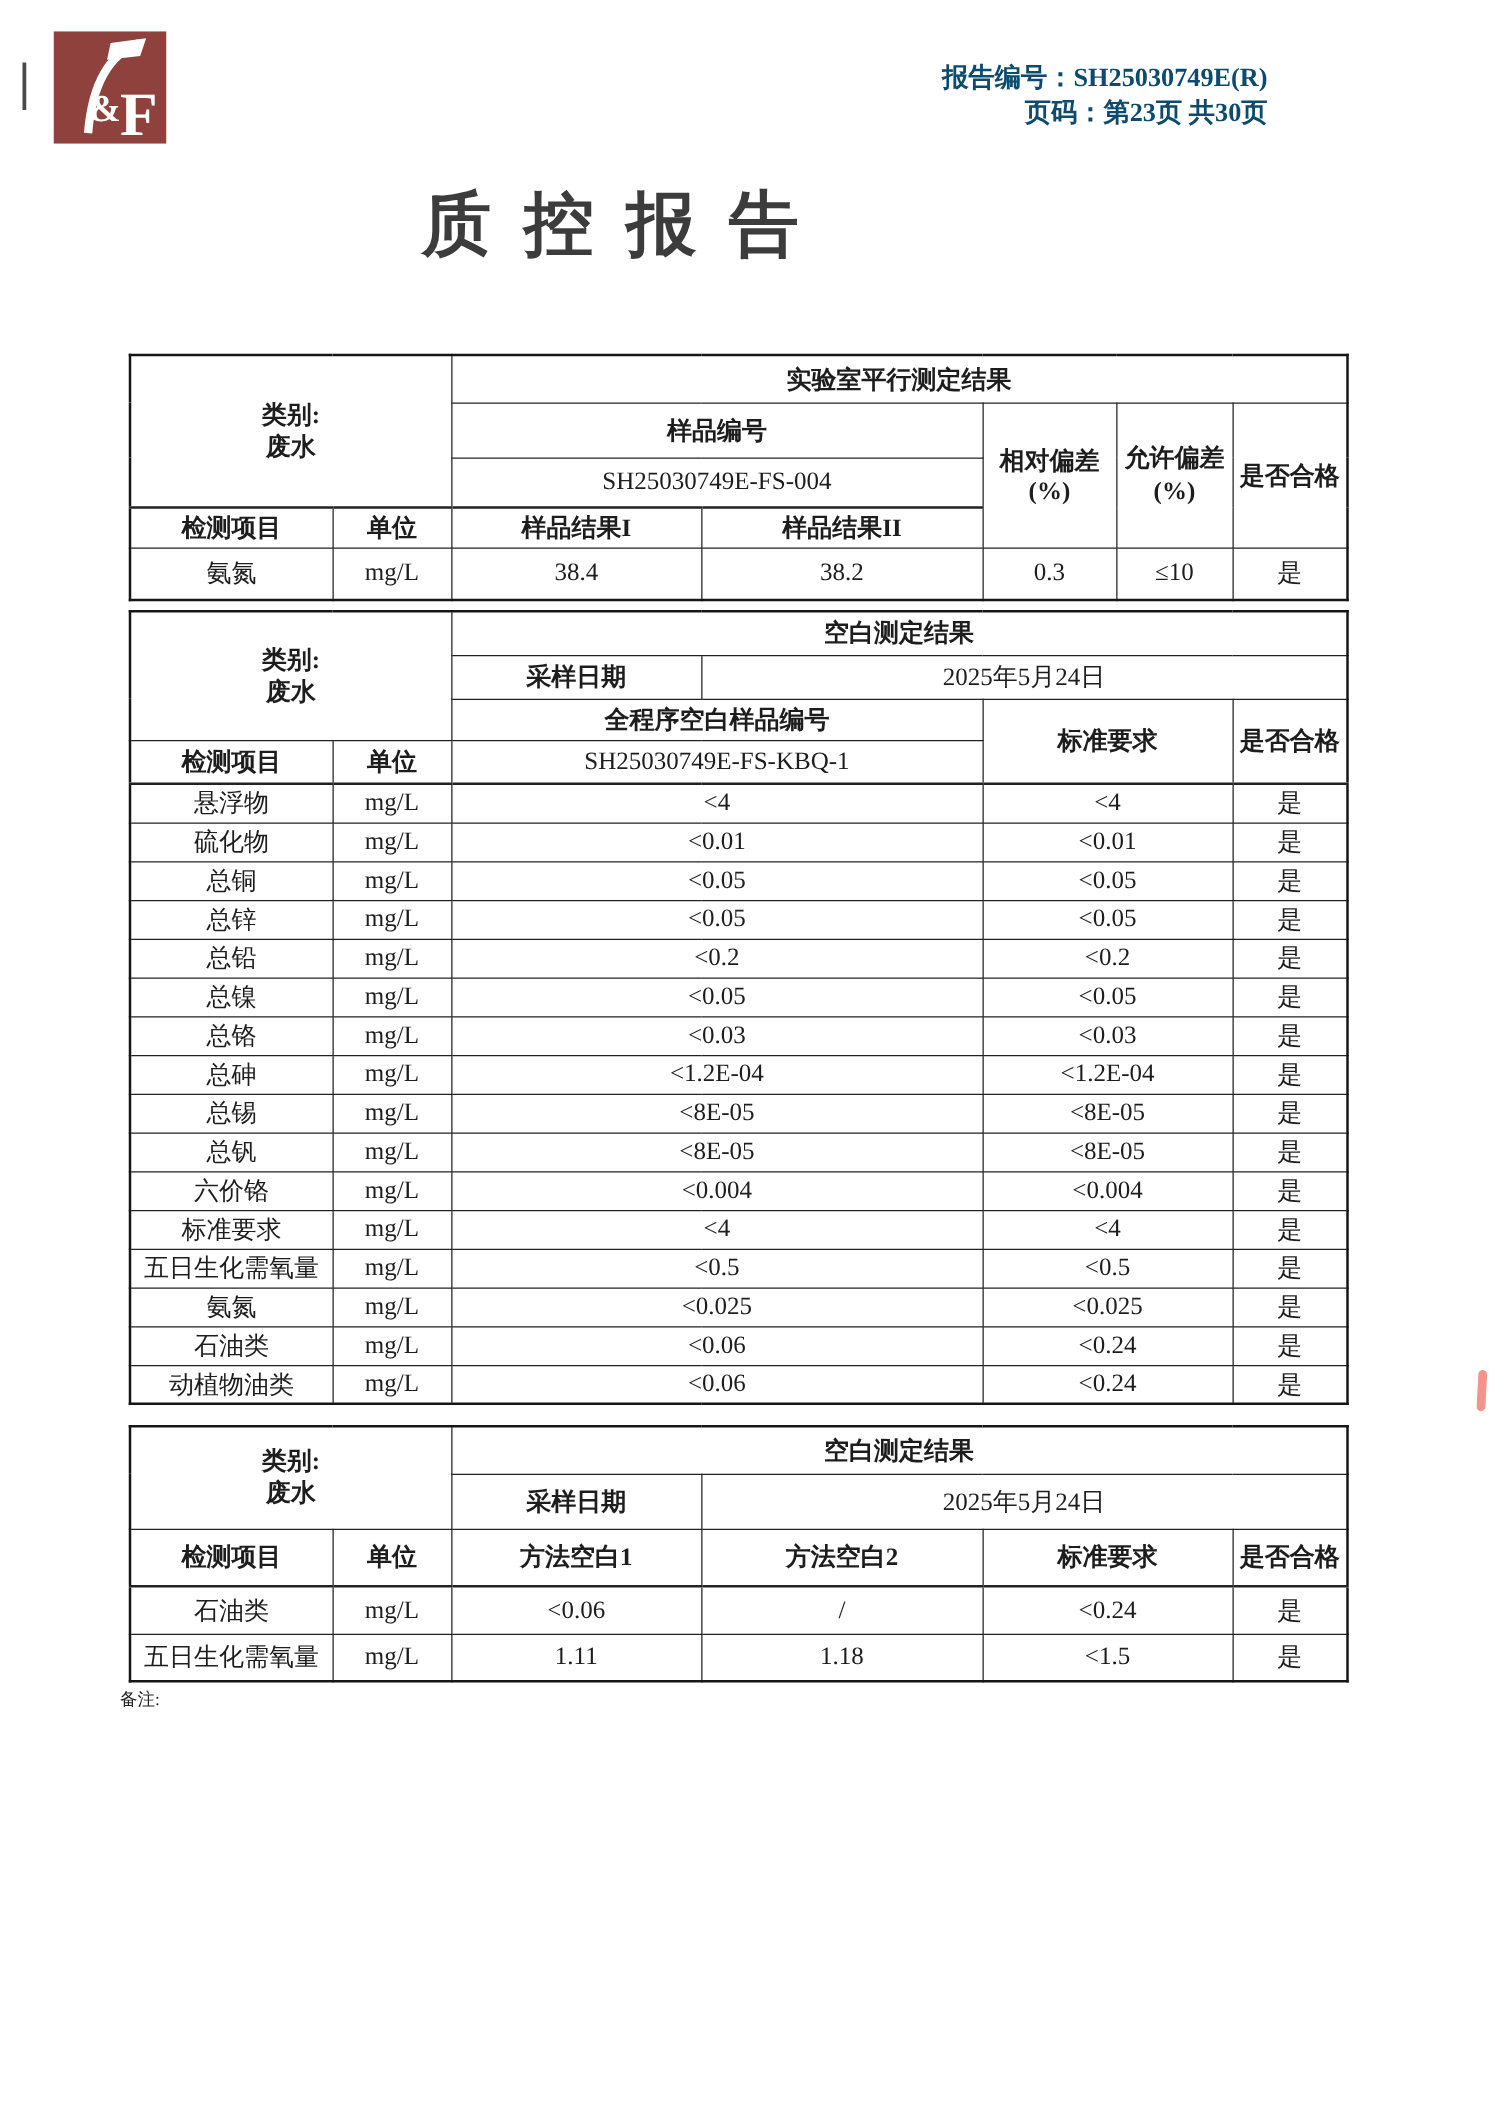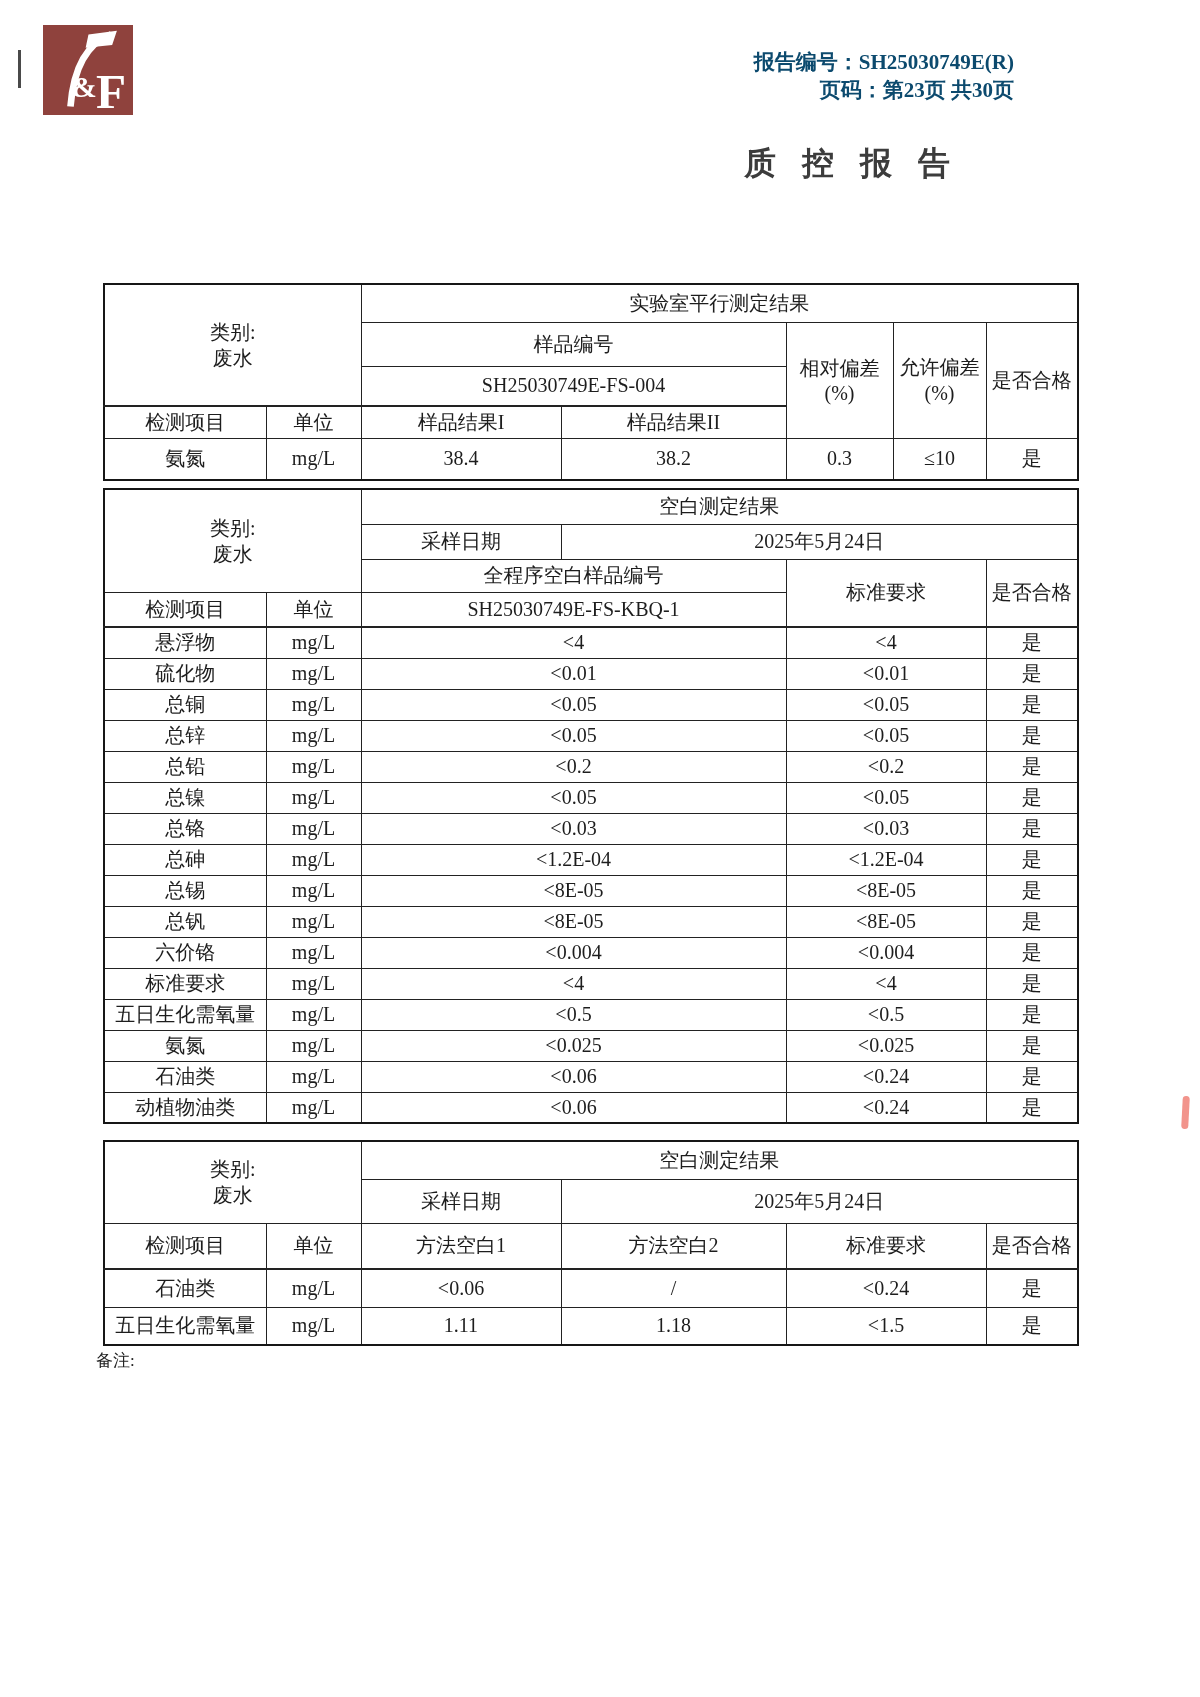--- a/index.html
+++ b/index.html
@@ -7,34 +7,34 @@
     position:relative; width:1200px; height:1697px; margin:0 auto;
     background:#ffffff; overflow:hidden;
     font-family:"Liberation Serif","DejaVu Serif",serif; color:#1f1f1f;
   }
   .artifact-left { position:absolute; left:18px; top:50px; width:3px; height:38px; background:#4a4a4a; }
   .edge-mark { position:absolute; left:1182px; top:1096px; width:7px; height:33px;
     background:#f2948c; border-radius:4px; transform:rotate(3deg); }
   .logo { position:absolute; left:42px; top:25px; width:92px; height:90px; }
   .meta { position:absolute; top:48px; right:186px; text-align:right;
     font-size:21px; font-weight:bold; line-height:28px; color:#0c4a6e; }
-  .title { position:absolute; top:142px; left:0; width:976px; margin:0; text-align:right;
-    font-size:32px; font-weight:bold; letter-spacing:26px; text-indent:26px; color:#3c3c3c; }
+  .title { position:absolute; top:142px; left:0; width:976px; margin:0; text-align:center;
+    font-size:56px; font-weight:bold; letter-spacing:26px; text-indent:26px; color:#3c3c3c; }
   .doc-table { position:absolute; left:103px; border-collapse:collapse; table-layout:fixed;
     width:974px; }
   .doc-table td { border:1.5px solid #222; text-align:center; vertical-align:middle;
     font-size:20px; color:#1d1d1d; padding:0 3px; overflow:hidden; }
   .doc-table { border:2px solid #161616; }
-  .doc-table .hd { font-weight:normal; }
+  .doc-table .hd { font-weight:bold; }
   .pre { white-space:pre-line; line-height:1.3; }
   tr.h31 { height:31px;padding-left:25px; } tr.h32 { height:32px; } tr.h33 { height:33px;margin-top:44px; }
   tr.h35 { height:35px; } tr.h38 { height:38px; } tr.h40 { height:40px; }
   tr.h42 { height:42px; } tr.h44 { height:44px; } tr.h46 { height:46px; }
   tr.thick-top td { border-top-width:2.5px; }
-  .notes { position:absolute; left:96px; top:1348px; font-size:17px; line-height:25px; color:#222; }
+  .notes { position:absolute; left:96px; top:1348px; font-size:14px; line-height:25px; color:#222; }
   .t1 { top:283px; } .t2 { top:488px; } .t3 { top:1140px; }
   .narrow { font-size:19px; padding:0 1px;margin-top:18px; }
 </style>
 </head>
 <body>
 
 <div class="page">
 
   <div class="artifact-left"></div>
 

